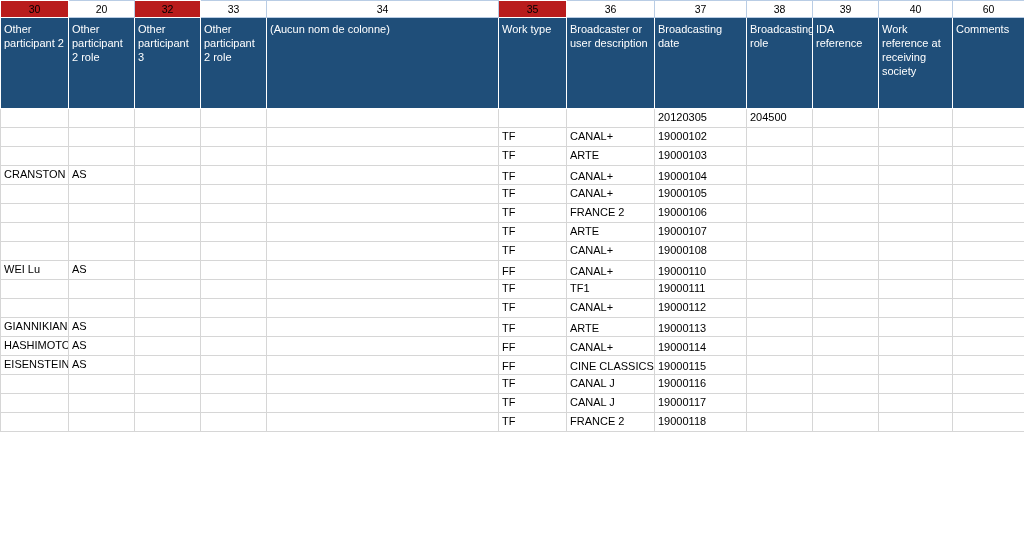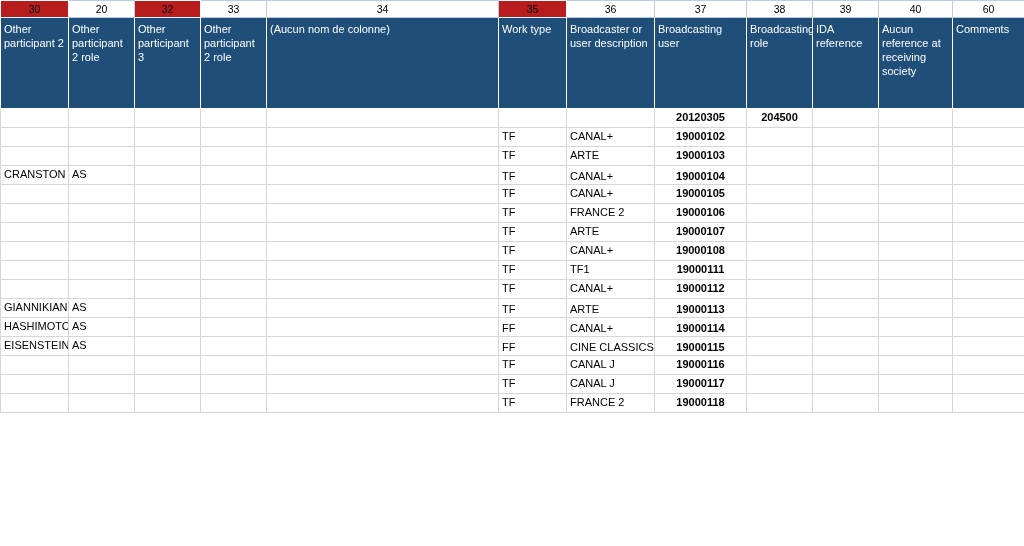--- a/index.html
+++ b/index.html
@@ -55,22 +55,21 @@
   
   tr.data td {
     border: 1px solid #d6d6d6;
     height: 17px;
     line-height: 15px;
     padding: 1px 3px 0 3px;
     font-size: 11px;
     white-space: nowrap;
   }
   td.num {
-    text-align: center;
-    font-weight: bold;
+    text-align: left;
   }
   td.wrap {
     white-space: normal;
     line-height: 13px;
   }
   .tall2 { height: 34px; }
   .tall4 { height: 68px; }
   td.txtcell {
     font-size: 11px;
   }
@@ -110,24 +109,24 @@
         <td>60</td>
       </tr>
       <tr class="headband">
         <td>Other participant 2</td>
         <td>Other participant 2 role</td>
         <td>Other participant 3</td>
         <td>Other participant 2 role</td>
         <td>(Aucun nom de colonne)</td>
         <td>Work type</td>
         <td>Broadcaster or user description</td>
-        <td>Broadcasting user</td>
+        <td>Broadcasting date</td>
         <td>Broadcasting role</td>
         <td>IDA reference</td>
-        <td>Aucun reference at receiving society</td>
+        <td>Work reference at receiving society</td>
         <td>Comments</td>
       </tr>
       <tr class="data">
         <td class="wrap"></td>
         <td class="txtcell"></td>
         <td class="txtcell"></td>
         <td class="txtcell"></td>
         <td class="txtcell"></td>
         <td class="txtcell"></td>
         <td class="txtcell"></td>
@@ -229,20 +228,34 @@
         <td class="txtcell"></td>
         <td class="txtcell">TF</td>
         <td class="txtcell">CANAL+</td>
         <td class="num">19000108</td>
         <td class="num"></td>
         <td class="txtcell"></td>
         <td class="txtcell"></td>
         <td class="txtcell"></td>
       </tr>
       <tr class="data">
+        <td class="wrap tall2" style="vertical-align: top;">WEI Lu</td>
+        <td class="txtcell tall2" style="vertical-align: top;">AS</td>
+        <td class="txtcell tall2"></td>
+        <td class="txtcell tall2"></td>
+        <td class="txtcell tall2" style="vertical-align: bottom;"></td>
+        <td class="txtcell tall2" style="vertical-align: bottom;">FF</td>
+        <td class="txtcell tall2" style="vertical-align: bottom;">CANAL+</td>
+        <td class="num tall2" style="vertical-align: bottom;">19000110</td>
+        <td class="num tall2"></td>
+        <td class="txtcell tall2"></td>
+        <td class="txtcell tall2"></td>
+        <td class="txtcell tall2"></td>
+      </tr>
+      <tr class="data">
         <td class="wrap"></td>
         <td class="txtcell"></td>
         <td class="txtcell"></td>
         <td class="txtcell"></td>
         <td class="txtcell"></td>
         <td class="txtcell">TF</td>
         <td class="txtcell">TF1</td>
         <td class="num">19000111</td>
         <td class="num"></td>
         <td class="txtcell"></td>

